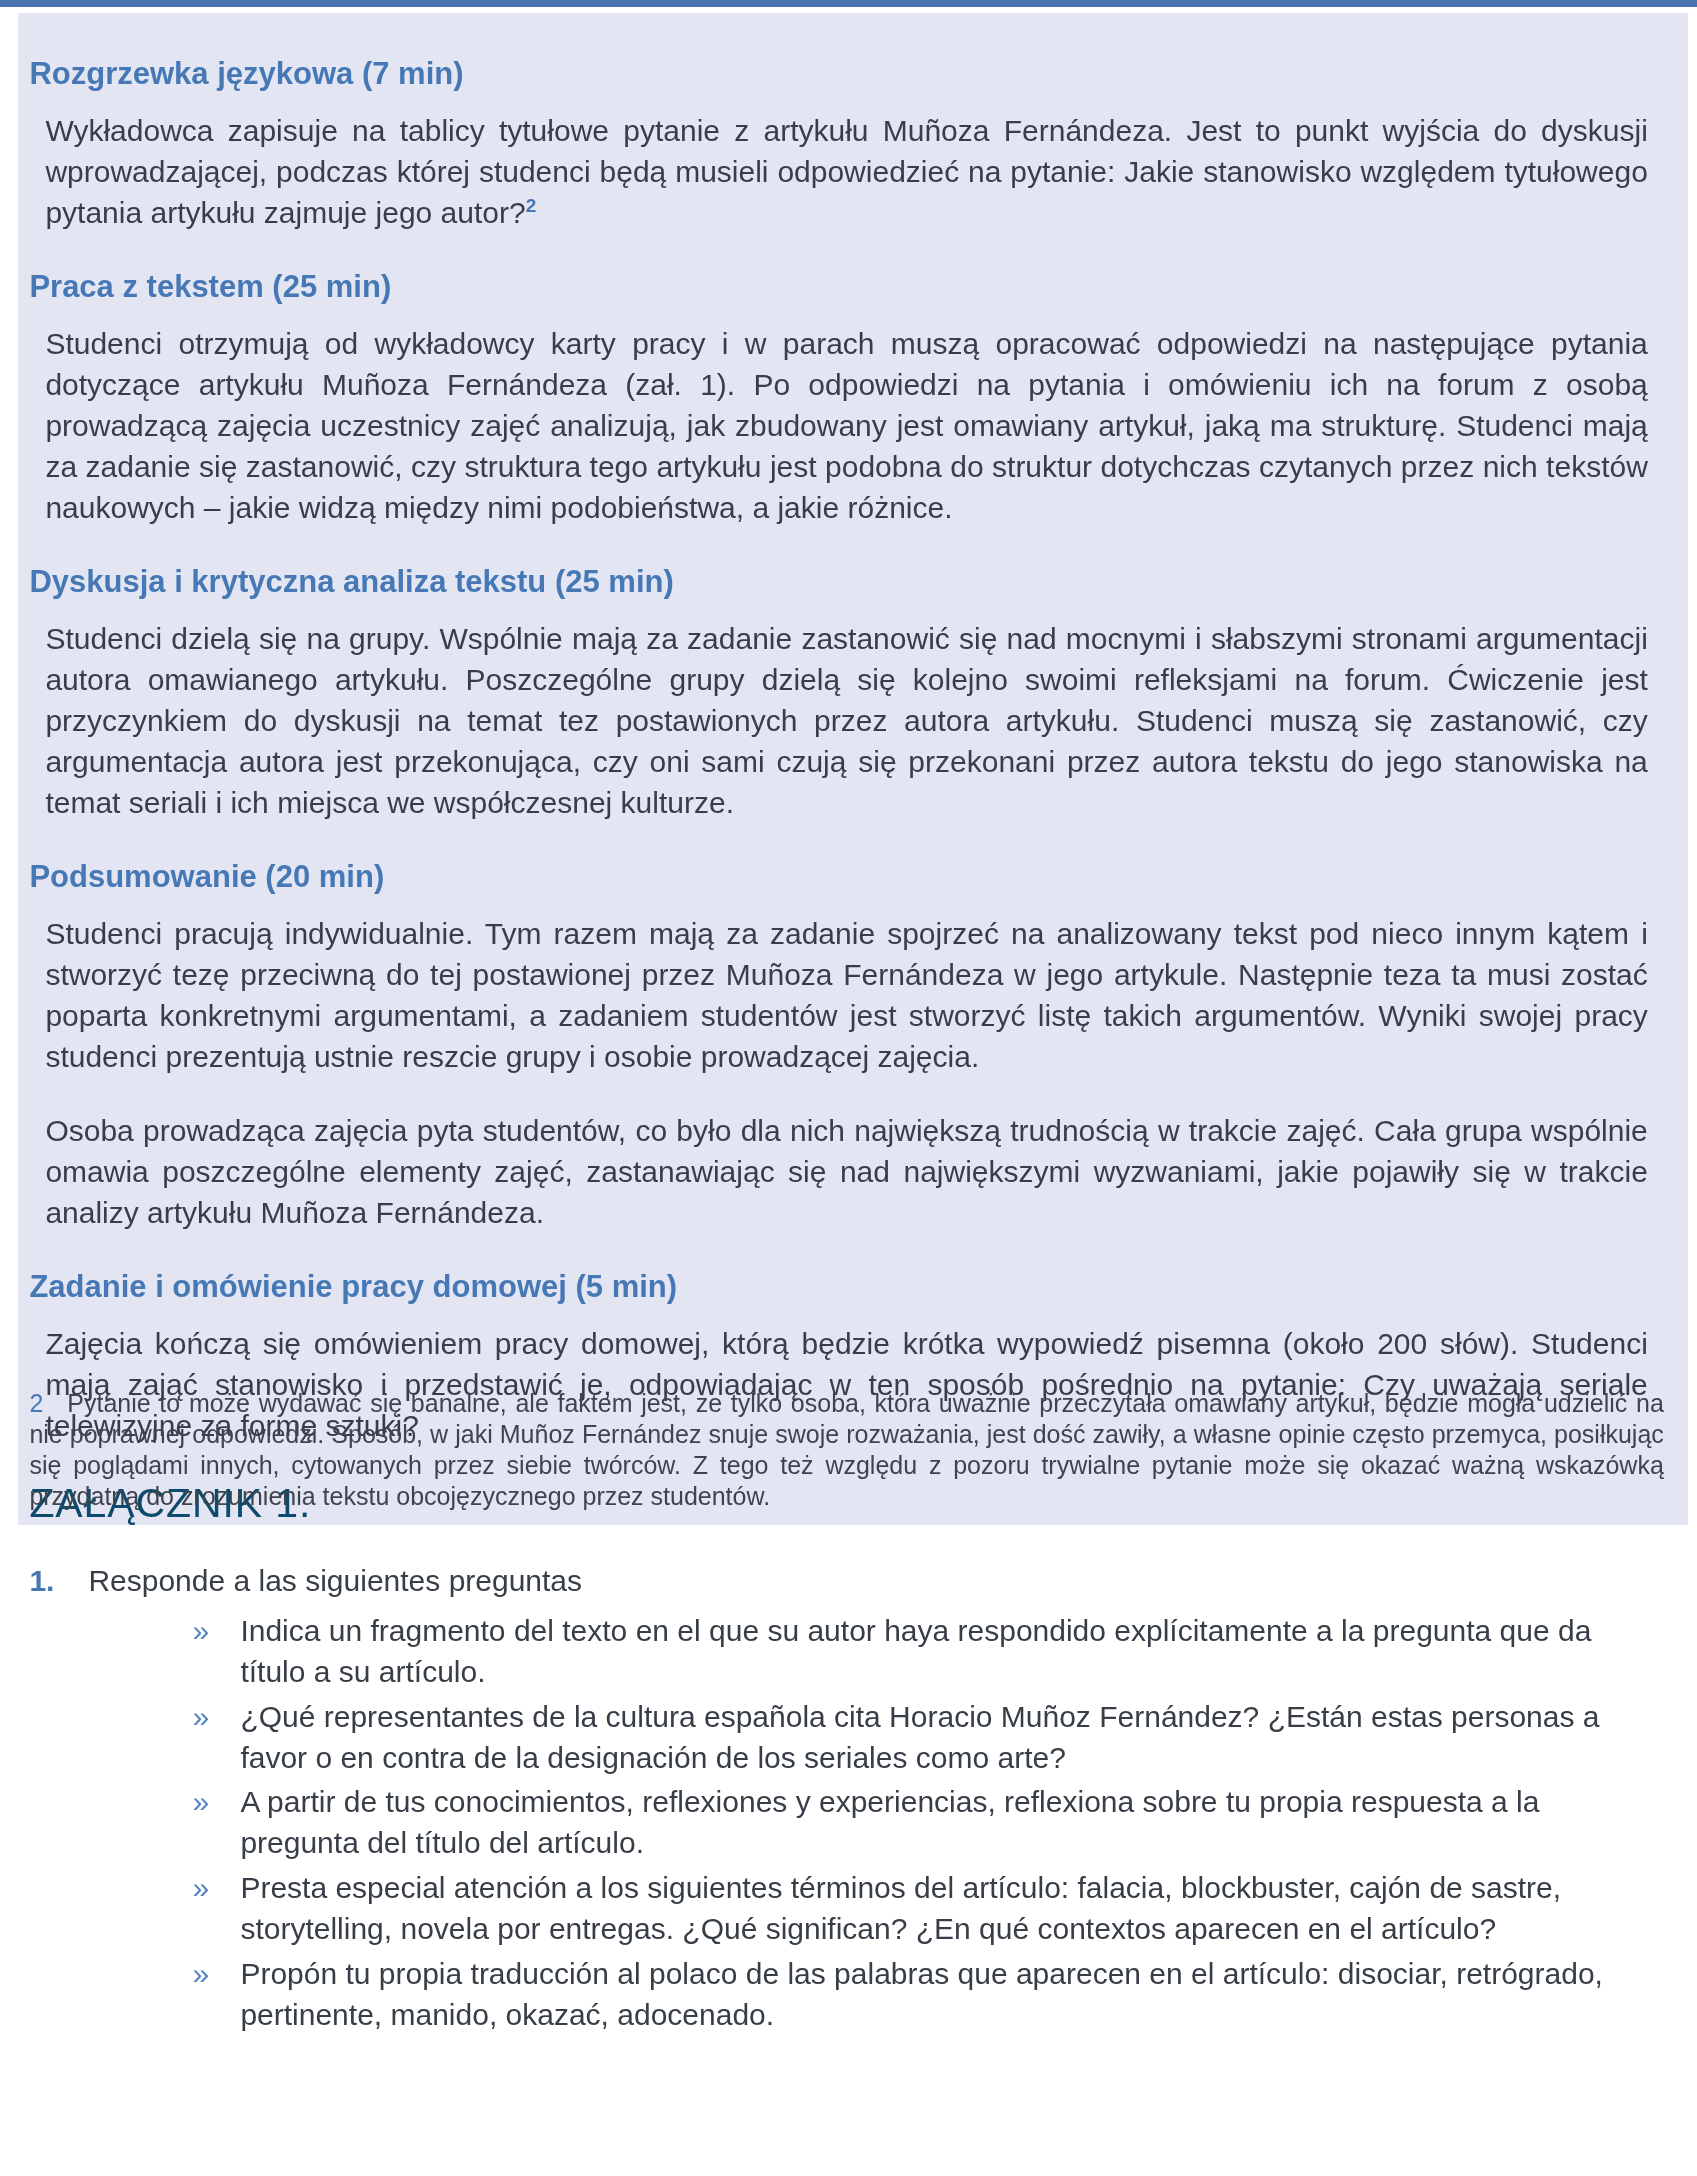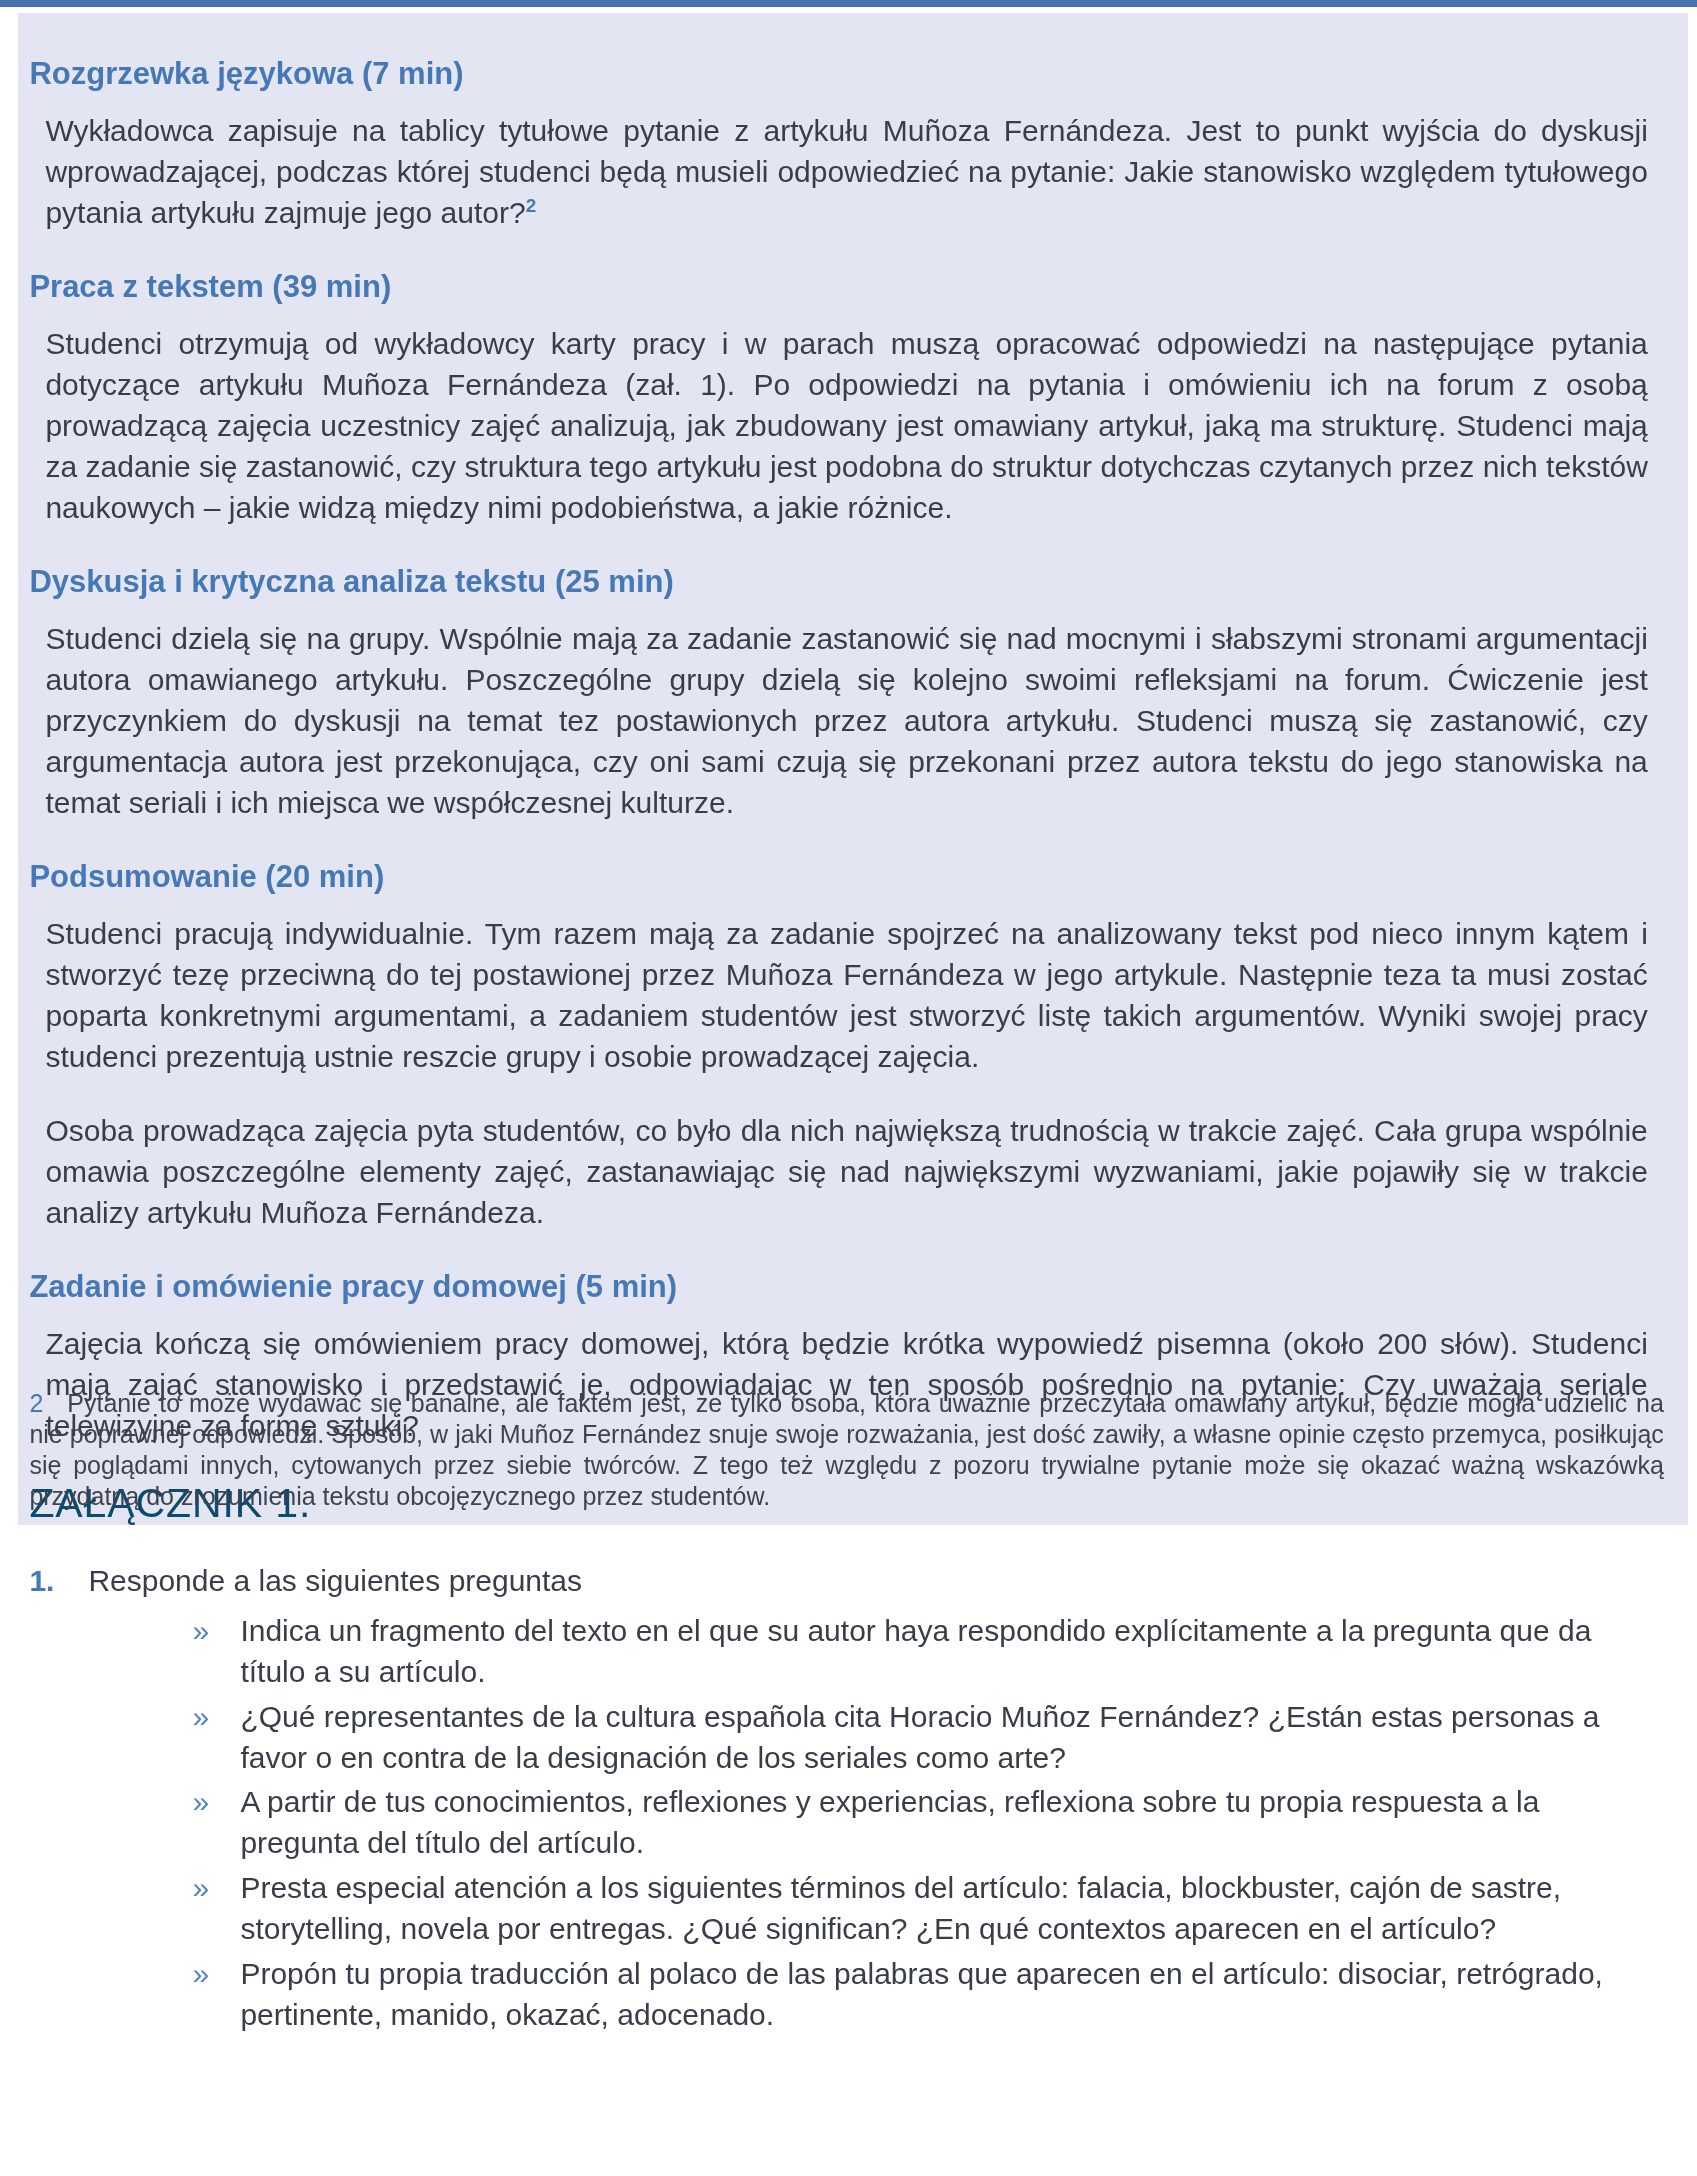--- a/index.html
+++ b/index.html
@@ -70,21 +70,21 @@
 <div class="top-bar"></div>
 
 <div class="panel">
 
   <section class="sec">
     <h3 class="sec-h">Rozgrzewka językowa (7 min)</h3>
     <p class="sec-p"><span>Wykładowca zapisuje na tablicy tytułowe pytanie z artykułu Muñoza Fernándeza. Jest to punkt wyjścia do dyskusji wprowadzającej, podczas której studenci będą musieli odpowiedzieć na pytanie: Jakie stanowisko względem tytułowego pytania artykułu zajmuje jego autor?</span><sup class="fn-ref">2</sup></p>
   </section>
 
   <section class="sec">
-    <h3 class="sec-h">Praca z tekstem (39 min)</h3>
+    <h3 class="sec-h">Praca z tekstem (25 min)</h3>
     <p class="sec-p">Studenci otrzymują od wykładowcy karty pracy i w parach muszą opracować odpowiedzi na następujące pytania dotyczące artykułu Muñoza Fernándeza (zał. 1). Po odpowiedzi na pytania i omówieniu ich na forum z osobą prowadzącą zajęcia uczestnicy zajęć analizują, jak zbudowany jest omawiany artykuł, jaką ma strukturę. Studenci mają za zadanie się zastanowić, czy struktura tego artykułu jest podobna do struktur dotychczas czytanych przez nich tekstów naukowych – jakie widzą między nimi podobieństwa, a jakie różnice.</p>
   </section>
 
   <section class="sec">
     <h3 class="sec-h">Dyskusja i krytyczna analiza tekstu (25 min)</h3>
     <p class="sec-p">Studenci dzielą się na grupy. Wspólnie mają za zadanie zastanowić się nad mocnymi i słabszymi stronami argumentacji autora omawianego artykułu. Poszczególne grupy dzielą się kolejno swoimi refleksjami na forum. Ćwiczenie jest przyczynkiem do dyskusji na temat tez postawionych przez autora artykułu. Studenci muszą się zastanowić, czy argumentacja autora jest przekonująca, czy oni sami czują się przekonani przez autora tekstu do jego stanowiska na temat seriali i ich miejsca we współczesnej kulturze.</p>
   </section>
 
   <section class="sec">
     <h3 class="sec-h">Podsumowanie (20 min)</h3>

